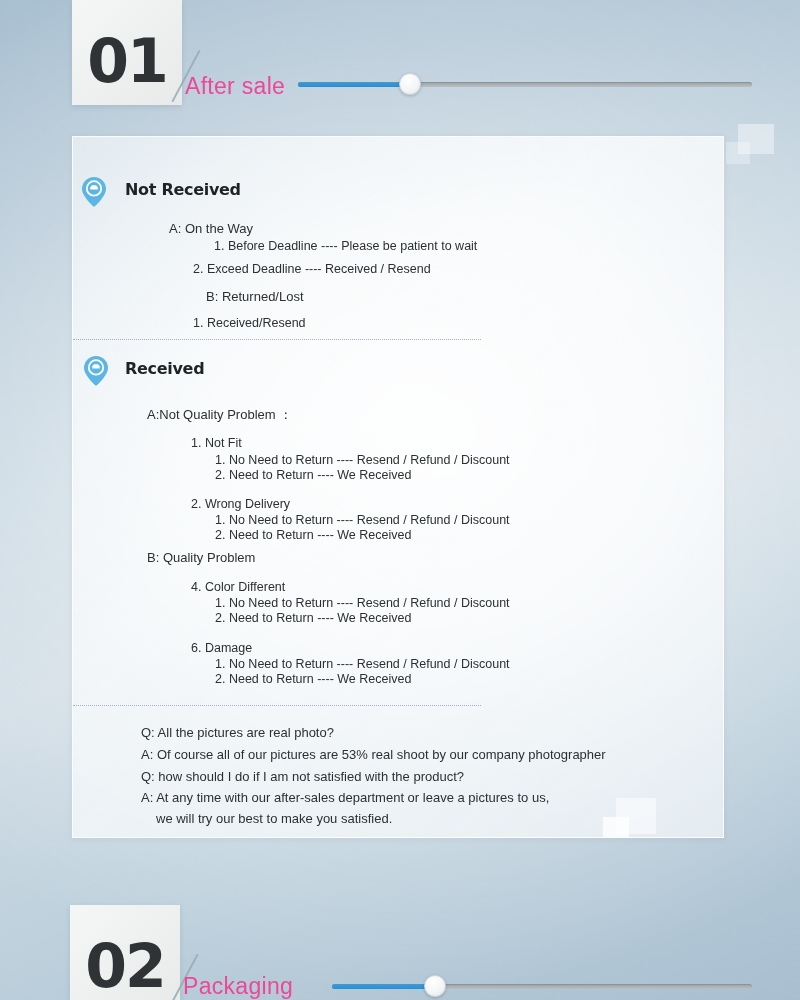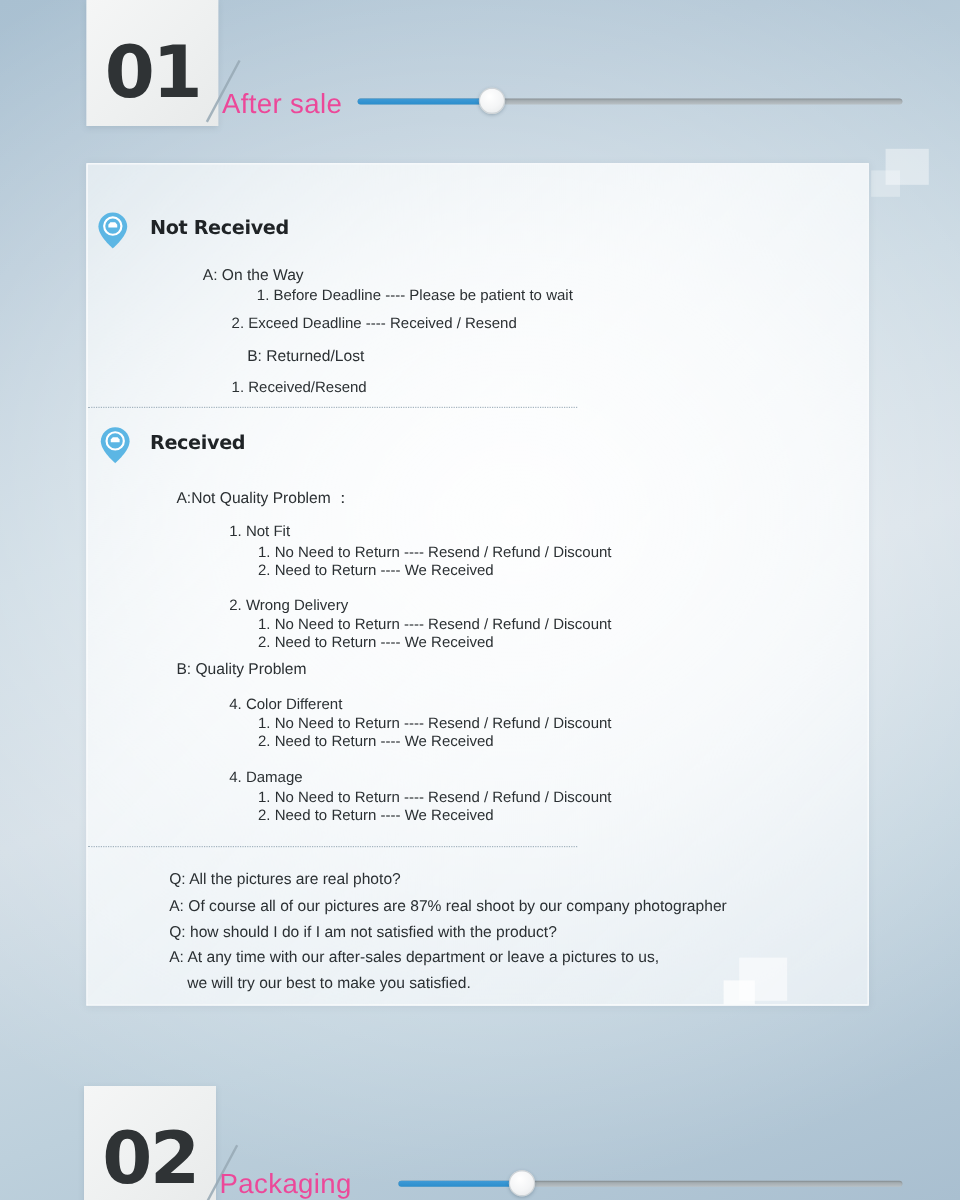--- a/index.html
+++ b/index.html
@@ -184,30 +184,30 @@
     <div class="line lvl2" style="left:118px; top:360px;">2. Wrong Delivery</div>
     <div class="line lvl3" style="left:142px; top:376px;">1. No Need to Return ---- Resend / Refund / Discount</div>
     <div class="line lvl3" style="left:142px; top:391px;">2. Need to Return ---- We Received</div>
 
     <div class="line lvl1" style="left:74px; top:413px;">B: Quality Problem</div>
 
     <div class="line lvl2" style="left:118px; top:443px;">4. Color Different</div>
     <div class="line lvl3" style="left:142px; top:459px;">1. No Need to Return ---- Resend / Refund / Discount</div>
     <div class="line lvl3" style="left:142px; top:474px;">2. Need to Return ---- We Received</div>
 
-    <div class="line lvl2" style="left:118px; top:504px;">4. Damage</div>
+    <div class="line lvl2" style="left:118px; top:504px;">6. Damage</div>
     <div class="line lvl3" style="left:142px; top:520px;">1. No Need to Return ---- Resend / Refund / Discount</div>
     <div class="line lvl3" style="left:142px; top:535px;">2. Need to Return ---- We Received</div>
   </div>
 
   <div class="divider" style="left:0px; top:568px; width:408px;"></div>
 
   <div>
     <div class="qa-line" style="left:68px; top:588px;">Q: All the pictures are real photo?</div>
-    <div class="qa-line" style="left:68px; top:610px;">A: Of course all of our pictures are 87% real shoot by our company photographer</div>
+    <div class="qa-line" style="left:68px; top:610px;">A: Of course all of our pictures are 53% real shoot by our company photographer</div>
     <div class="qa-line" style="left:68px; top:632px;">Q: how should I do if I am not satisfied with the product?</div>
     <div class="qa-line" style="left:68px; top:653px;">A: At any time with our after-sales department or leave a pictures to us,</div>
     <div class="qa-line" style="left:83px; top:674px;">we will try our best to make you satisfied.</div>
   </div>
 </div>
 
 <div class="sec-header" style="top:899px; height:101px;">
   <div class="num-block" style="left:70px; top:6px; height:105px;">
     <div class="num">02</div>
   </div>

